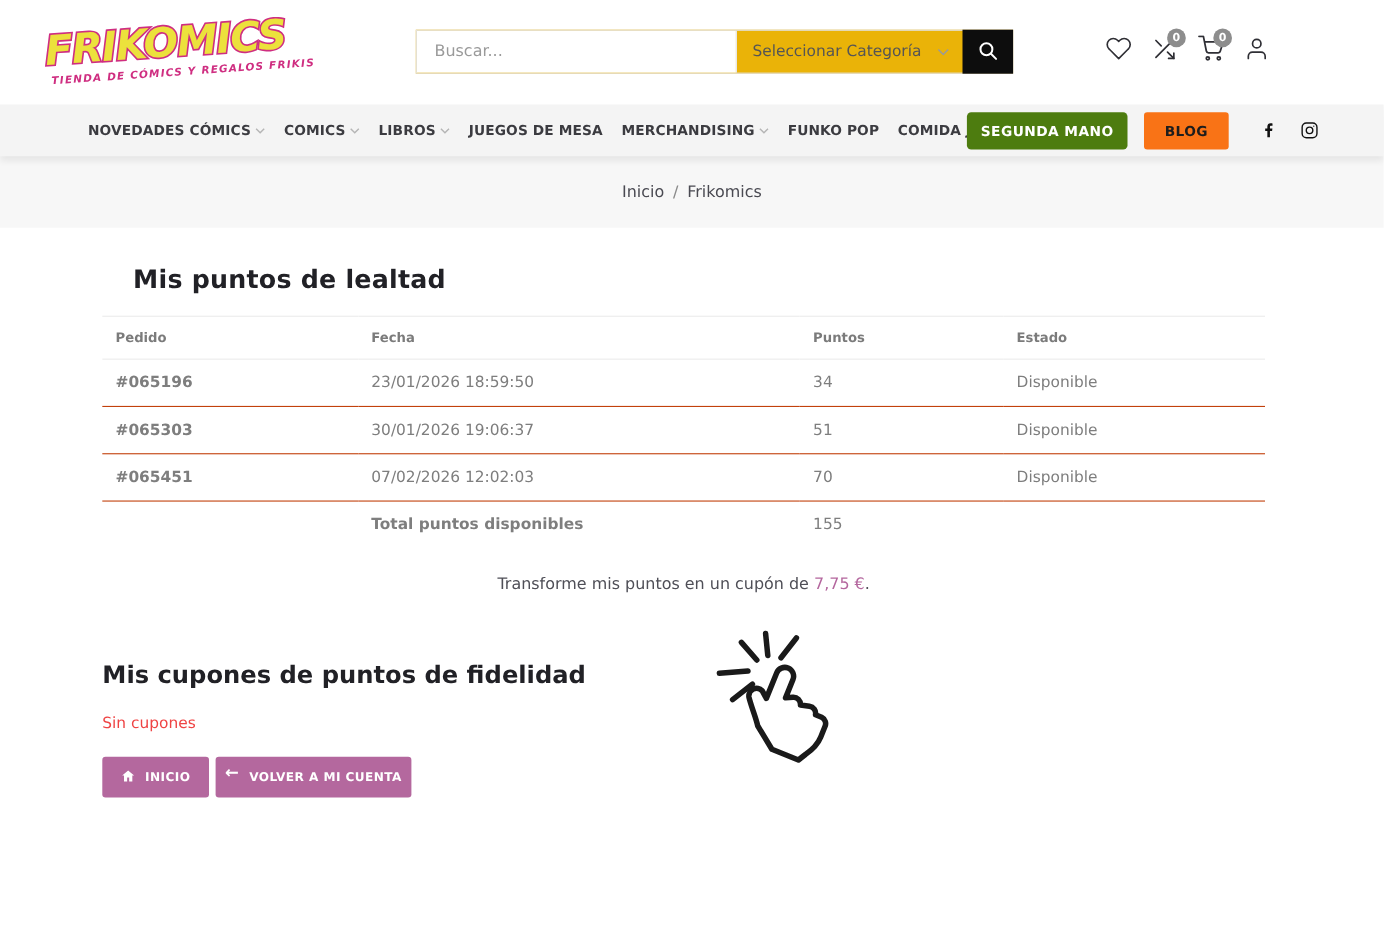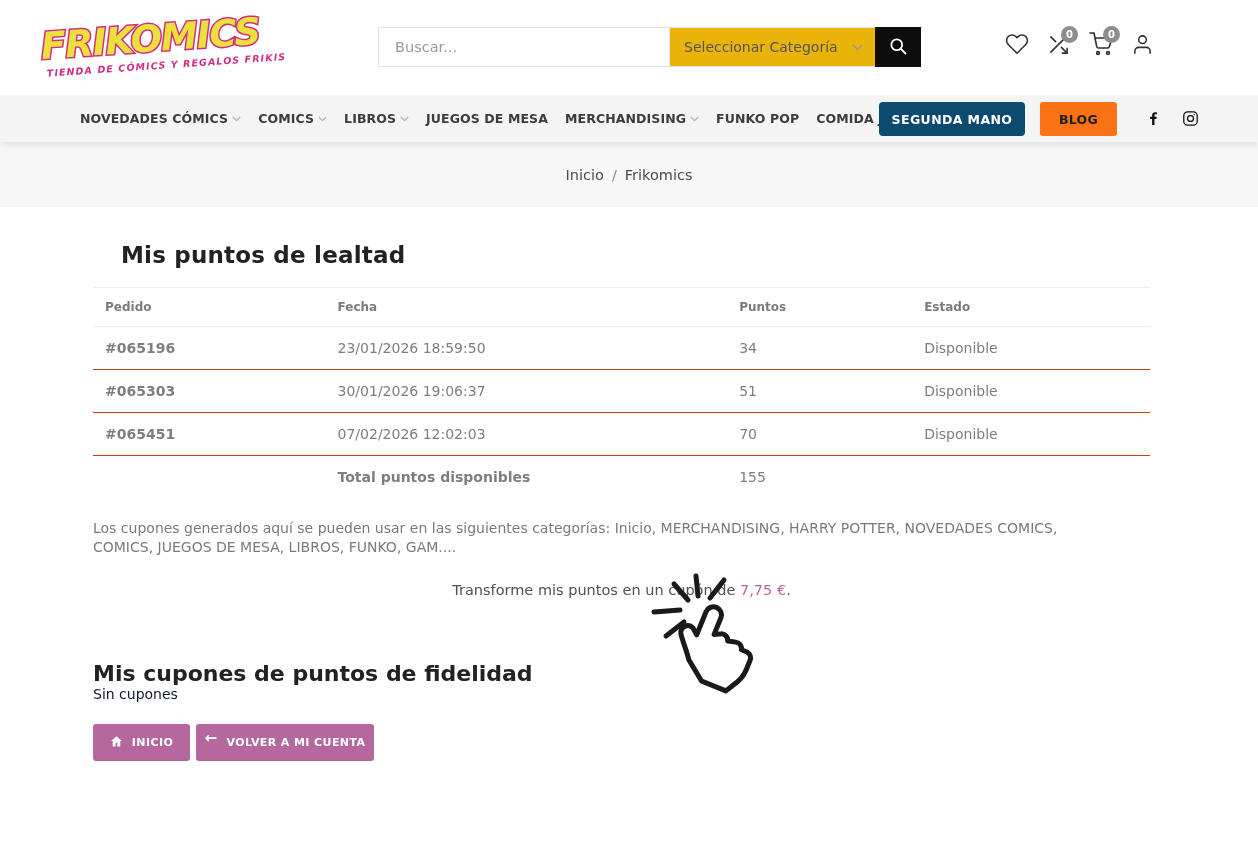--- a/index.html
+++ b/index.html
@@ -34,21 +34,21 @@
   
   .nav { position:relative; height:47px; background:#f4f4f4;
          box-shadow:0 4px 6px rgba(0,0,0,.07); }
   .nav-items { position:absolute; left:80px; top:0; height:100%; display:flex;
                align-items:center; gap:17px; }
   .nav-item { font-size:12.5px; font-weight:700; color:#3b3b40; cursor:pointer;
               display:flex; align-items:center; gap:4px; white-space:nowrap;
               letter-spacing:.1px;text-align:right; }
   .chev { color:#b5b5b5; display:flex; }
   .sm-btn { position:absolute; left:879px; top:7px; width:146px; height:34px;
-            background:#0c4a6e; color:#fff; border:none; border-radius:4px;
+            background:#4d7c0f; color:#fff; border:none; border-radius:4px;
             font-size:12.5px; font-weight:700; letter-spacing:.4px; cursor:pointer;
             font-family:"DejaVu Sans",sans-serif; }
   .blog-btn { position:absolute; left:1040px; top:7px; width:77px; height:34px;
               background:#f97316; color:#1d1d1d; border:none; border-radius:3px;
               font-size:12.5px; font-weight:700; letter-spacing:.3px; cursor:pointer;
               font-family:"DejaVu Sans",sans-serif; }
   .social { position:absolute; left:1144px; top:0; height:100%; display:flex;
             gap:19px; align-items:center; }
   .social .hicon { width:18px; height:18px; color:#111; }
 
@@ -77,21 +77,21 @@
   td.pedido { font-weight:700; color:#565656; }
   tr.total-row td { border-bottom:none; }
   td.total-label { font-weight:700; color:#565656; }
 
   .showing { margin-top:22px; font-size:14px; color:#6d6d6d; }
   .coupon-info { margin-top:21px; font-size:14px; color:#7a7a7a; line-height:1.36;
                  max-width:1020px; }
   .transform-line { margin-top:25px; text-align:center; font-size:14.5px; color:#4f4f57; }
   .transform-line a { color:#b4679e; text-decoration:none; cursor:pointer; }
 
-  .no-coupons { font-size:14px; color:#0f172a; }
+  .no-coupons { margin-top:23px; font-size:14px; color:#ef4444; }
 
   .btn-row { margin-top:22px; display:flex; gap:6px; }
   .btn-purple { background:#b4689e; color:#fff; border:none; border-radius:3px;
                 height:37px; display:inline-flex; align-items:center;
                 justify-content:center; gap:9px; font-size:11px; font-weight:700;
                 letter-spacing:.4px; cursor:pointer;
                 font-family:"DejaVu Sans",sans-serif; }
   .btn-home { width:97px; }
   .btn-back { width:178px; }
   .btn-back .arrow { font-size:15px; line-height:1; position:relative; top:-4px; }
@@ -280,21 +280,20 @@
       <tr class="total-row">
         <td></td>
         <td class="total-label">Total puntos disponibles</td>
         <td>155</td>
         <td></td>
       </tr>
     </tbody>
   </table>
 
 
-  <div class="coupon-info">Los cupones generados aquí se pueden usar en las siguientes categorías: Inicio, MERCHANDISING, HARRY POTTER, NOVEDADES COMICS, COMICS, JUEGOS DE MESA, LIBROS, FUNKO, GAM....</div>
 
   <div class="transform-line">
     <span>Transforme mis puntos en un cupón de </span><a>7,75 €</a><span>.</span>
   </div>
 
   <h2 class="title2">Mis cupones de puntos de fidelidad</h2>
 
   <div class="no-coupons">Sin cupones</div>
 
   <div class="btn-row">

